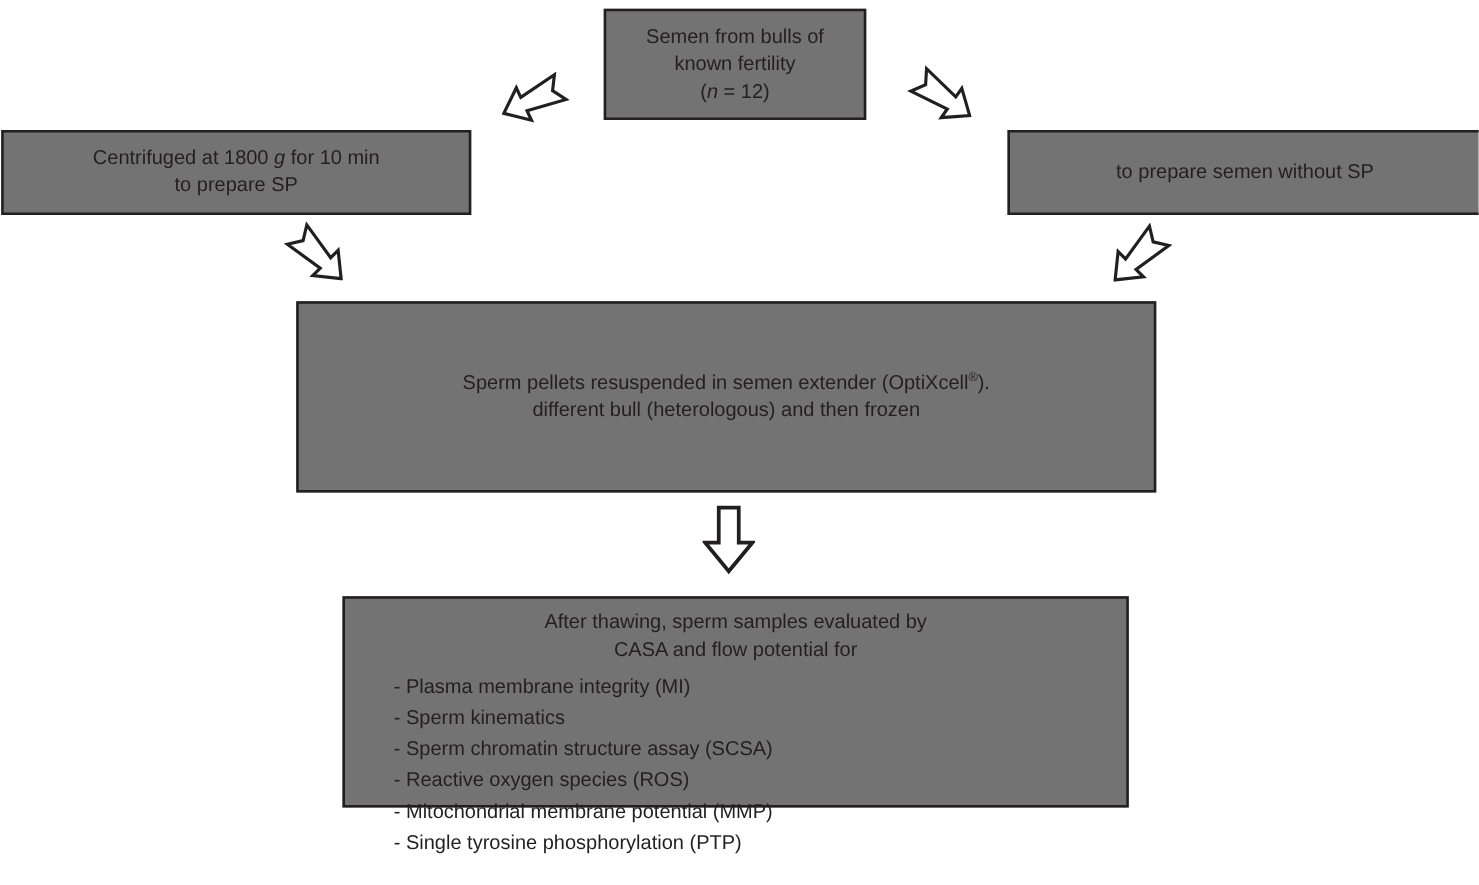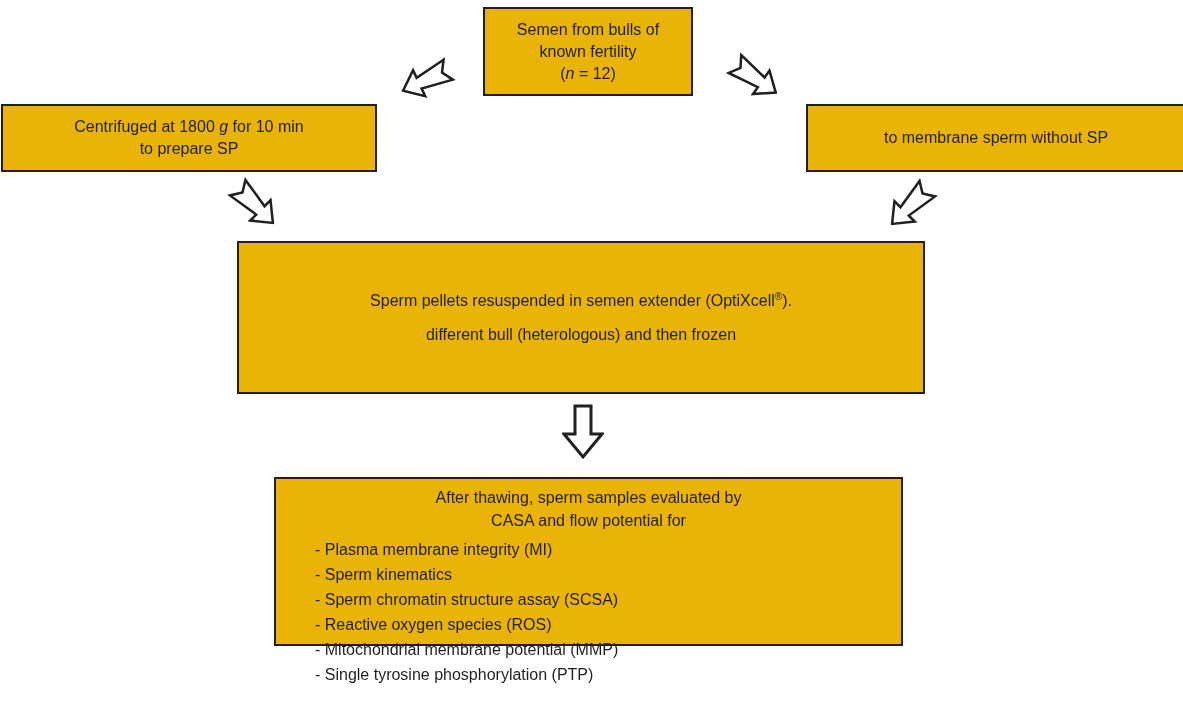--- a/index.html
+++ b/index.html
@@ -9,32 +9,32 @@
     height: 708px;
     background: #ffffff;
     overflow: hidden;
     font-family: "Liberation Sans", "DejaVu Sans", sans-serif;
     color: #231f20;
     font-size: 16px;
   }
   .box {
     position: absolute;
     border: 2px solid #231f20;
-    background: #eab308;
+    background: #737373;
     box-sizing: border-box;
     display: flex;
     flex-direction: column;
     justify-content: center;
     align-items: center;
     text-align: center;
   }
   .top-box    { left: 483px; top: 7px;   width: 210px; height: 89px;  line-height: 22px; }
   .left-box   { left: 1px;   top: 104px; width: 376px; height: 68px;  line-height: 22px; }
   .right-box  { left: 806px; top: 104px; width: 380px; height: 68px;  line-height: 22px; }
-  .middle-box { left: 237px; top: 241px; width: 688px; height: 153px; line-height: 32px; }
+  .middle-box { left: 237px; top: 241px; width: 688px; height: 153px; line-height: 20px; }
   .bottom-box {
     left: 274px; top: 477px; width: 629px; height: 169px;
     justify-content: flex-start; align-items: stretch; text-align: left;
     padding-top: 7px; line-height: 23px;
   }
   .bottom-header { text-align: center; line-height: 23px; }
   .item-list {
     margin: 5px 0 0 0;
     padding: 0 0 0 39px;
     list-style: none;
@@ -55,21 +55,21 @@
     <div>known fertility</div>
     <div><span>(</span><span class="it">n</span><span> = 12)</span></div>
   </div>
 
   <div class="box left-box">
     <div><span>Centrifuged at 1800 </span><span class="it">g</span><span> for 10 min</span></div>
     <div>to prepare SP</div>
   </div>
 
   <div class="box right-box">
-    <div>to membrane sperm without SP</div>
+    <div>to prepare semen without SP</div>
   </div>
 
   <div class="box middle-box">
     <div><span>Sperm pellets resuspended in semen extender (OptiXcell</span><span class="reg-mark">®</span><span>).</span></div>
     <div>different bull (heterologous) and then frozen</div>
   </div>
 
   <div class="box bottom-box">
     <div class="bottom-header">
       <div>After thawing, sperm samples evaluated by</div>

